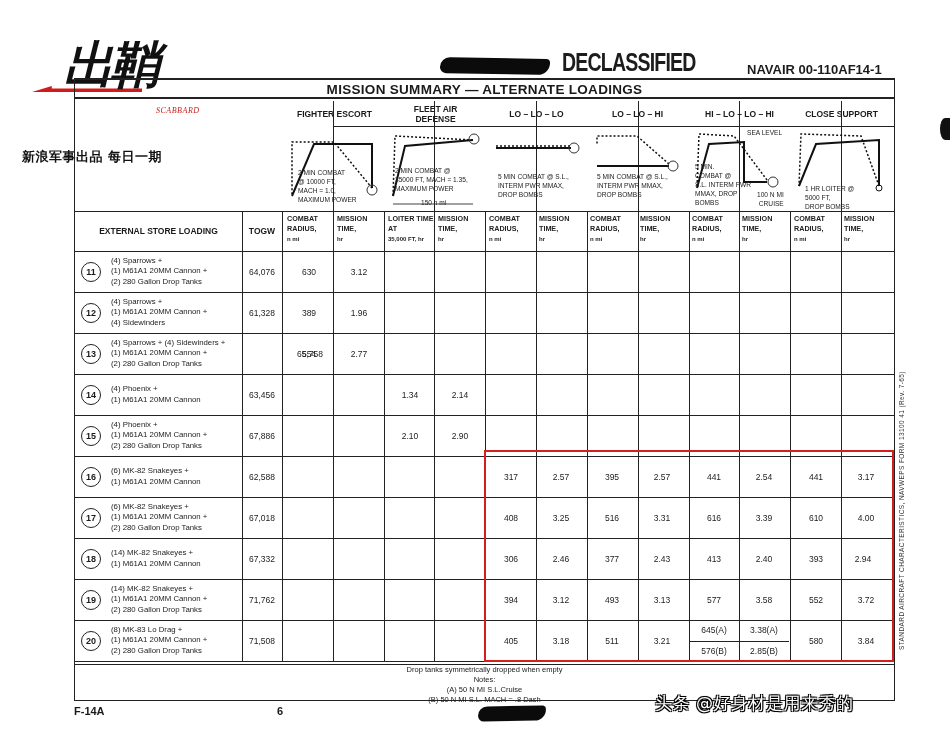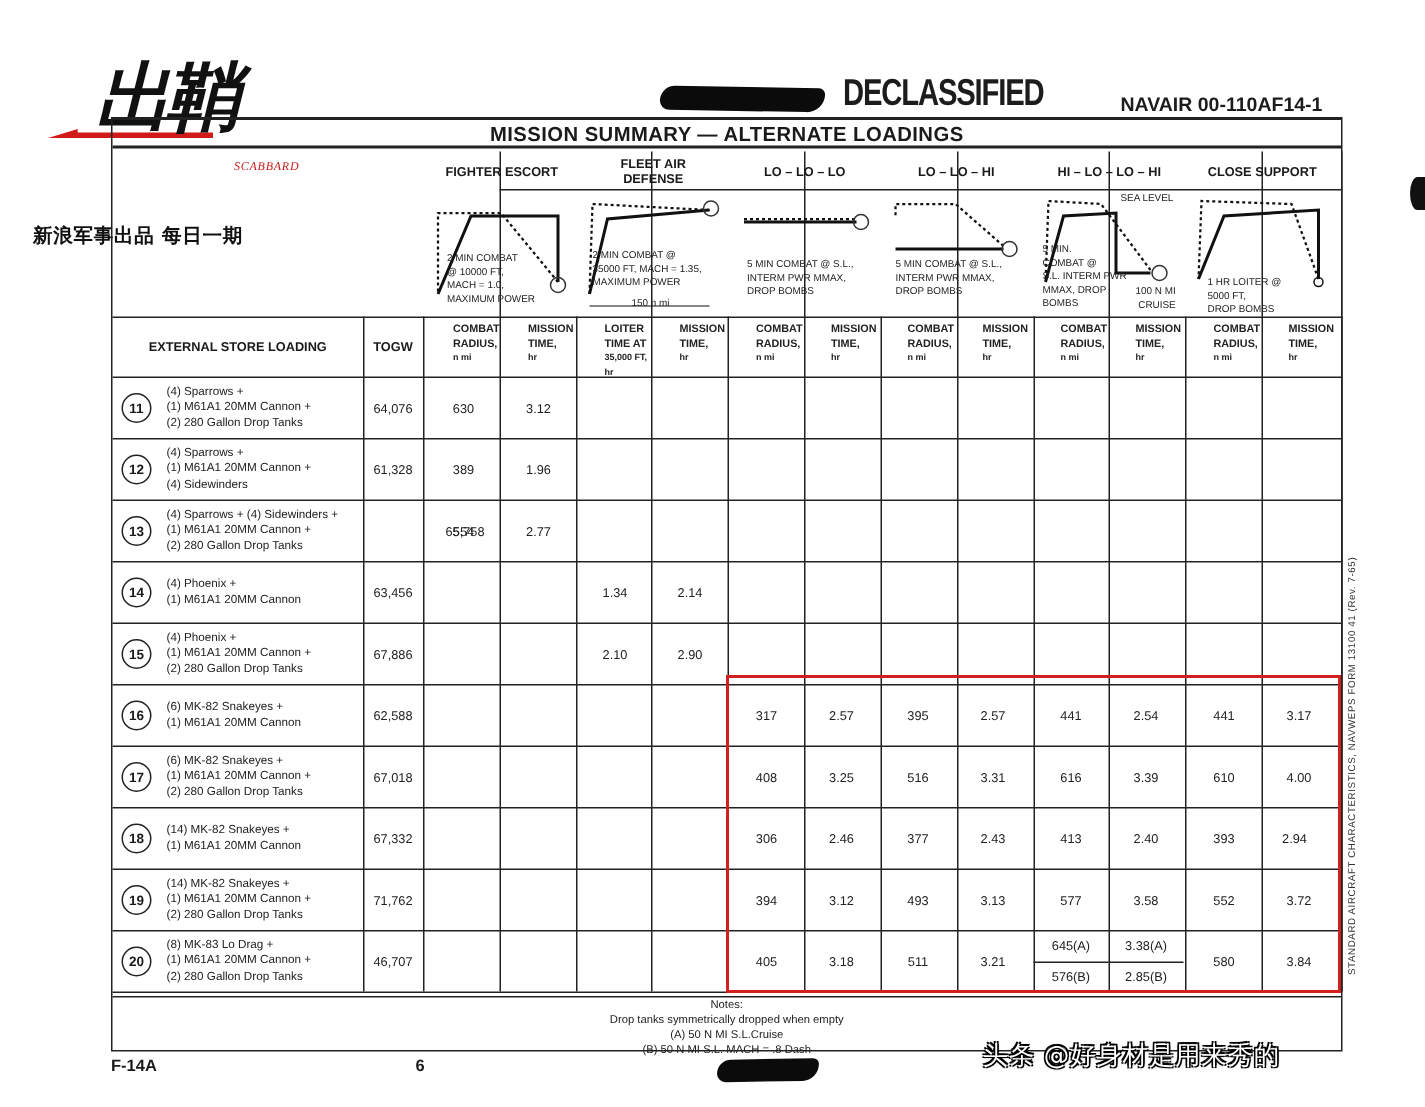--- a/index.html
+++ b/index.html
@@ -24,21 +24,21 @@
   .doc { position: absolute; left: 74px; top: 78px; width: 821px; height: 623px; border: 1.5px solid #222; border-top: 2px solid #222; }
   .title-bar { position: absolute; left: 0; top: 0; width: 100%; height: 19px; border-bottom: 2px solid #222; text-align: center; font-weight: bold; font-size: 13.5px; line-height: 19px; letter-spacing: 0.3px; }
   .vline { position: absolute; background: #222; width: 1.2px; }
   .hline { position: absolute; background: #222; height: 1.2px; }
 
   .mission-head { position: absolute; top: 21px; height: 25px; text-align: center; font-size: 8.5px; font-weight: bold; line-height: 10px; display: flex; align-items: center; justify-content: center; }
   .diagram { position: absolute; top: 46px; height: 85px; }
   .diagram svg { position: absolute; left: 0; top: 0; }
   .diagram .cap { position: absolute; font-size: 6.6px; line-height: 9px; color: #222; }
 
-  .col-head { position: absolute; top: 131px; height: 40px; font-size: 7.2px; font-weight: bold; line-height: 10px; padding: 3px 0 0 18px; color: #222; }
+  .col-head { position: absolute; top: 131px; height: 40px; font-size: 7.2px; font-weight: bold; line-height: 10px; padding: 3px 0 0 3px; color: #222; }
   .col-head .unit { font-size: 6px; }
   .store-head { position: absolute; top: 131px; height: 40px; font-size: 8.5px; font-weight: bold; display: flex; align-items: center; justify-content: center; }
 
   .row { position: absolute; left: 0; width: 819px; }
   .num-badge { position: absolute; left: 6px; width: 20px; height: 20px; border: 1.5px solid #222; border-radius: 50%; font-size: 9px; font-weight: bold; display: flex; align-items: center; justify-content: center; }
   .store-text { position: absolute; left: 36px; font-size: 7.8px; line-height: 10.5px; color: #222; white-space: nowrap; }
   .cell { position: absolute; font-size: 8.5px; display: flex; align-items: center; justify-content: center; color: #222; }
 
   .highlight { position: absolute; left: 484px; top: 450px; width: 410px; height: 212px; border: 2px solid #d41f1f; pointer-events: none; }
 
@@ -61,22 +61,22 @@
 
 <div class="redact redact-top"></div>
 <div class="declassified">DECLASSIFIED</div>
 <div class="navair">NAVAIR 00-110AF14-1</div>
 <div class="edge-mark"></div>
 
 <div class="doc">
   <div class="title-bar">MISSION SUMMARY — ALTERNATE LOADINGS</div>
   <div id="table-layer"></div>
   <div class="notes">
+    <div>Drop tanks symmetrically dropped when empty</div>
     <div>Notes:</div>
-    <div>Drop tanks symmetrically dropped when empty</div>
     <div>(A)  50 N MI S.L.Cruise</div>
     <div>(B)  50 N MI S.L. MACH = .8 Dash</div>
   </div>
 <div class="hline" style="top: 46px; left: 258px; width: 561px;"></div>
     <div class="hline" style="top: 131px; left: 0px; width: 819px;"></div>
     <div class="hline" style="top: 171px; left: 0px; width: 819px;"></div>
     <div class="hline" style="top: 212px; left: 0px; width: 819px;"></div>
     <div class="hline" style="top: 253px; left: 0px; width: 819px;"></div>
     <div class="hline" style="top: 294px; left: 0px; width: 819px;"></div>
     <div class="hline" style="top: 335px; left: 0px; width: 819px;"></div>
@@ -412,21 +412,21 @@
       <div class="cell" style="left: 716px; width: 50px; top: 0px; height: 41px;">552</div>
       <div class="cell" style="left: 766px; width: 50px; top: 0px; height: 41px;">3.72</div>
     </div>
     <div class="row" style="top: 540px; height: 41px;">
       <div class="num-badge" style="top: 10.5px;">20</div>
       <div class="store-text" style="top: 4.75px;">
         <div>(8)  MK-83 Lo Drag +</div>
         <div>(1)  M61A1 20MM Cannon +</div>
         <div>(2)  280 Gallon Drop Tanks</div>
       </div>
-      <div class="cell" style="left: 167px; width: 40px; top: 0px; height: 41px;">46,707</div>
+      <div class="cell" style="left: 167px; width: 40px; top: 0px; height: 41px;">71,508</div>
       <div class="cell" style="left: 209px; width: 50px; top: 0px; height: 41px;"></div>
       <div class="cell" style="left: 259px; width: 50px; top: 0px; height: 41px;"></div>
       <div class="cell" style="left: 310px; width: 50px; top: 0px; height: 41px;"></div>
       <div class="cell" style="left: 360px; width: 50px; top: 0px; height: 41px;"></div>
       <div class="cell" style="left: 411px; width: 50px; top: 0px; height: 41px;">405</div>
       <div class="cell" style="left: 461px; width: 50px; top: 0px; height: 41px;">3.18</div>
       <div class="cell" style="left: 512px; width: 50px; top: 0px; height: 41px;">511</div>
       <div class="cell" style="left: 562px; width: 50px; top: 0px; height: 41px;">3.21</div>
       <div class="cell" style="left: 614px; width: 50px; top: 0px; height: 20.5px;">645(A)</div>
       <div class="cell" style="left: 614px; width: 50px; top: 20.5px; height: 20.5px; border-top: 1px solid rgb(34, 34, 34);">576(B)</div>

